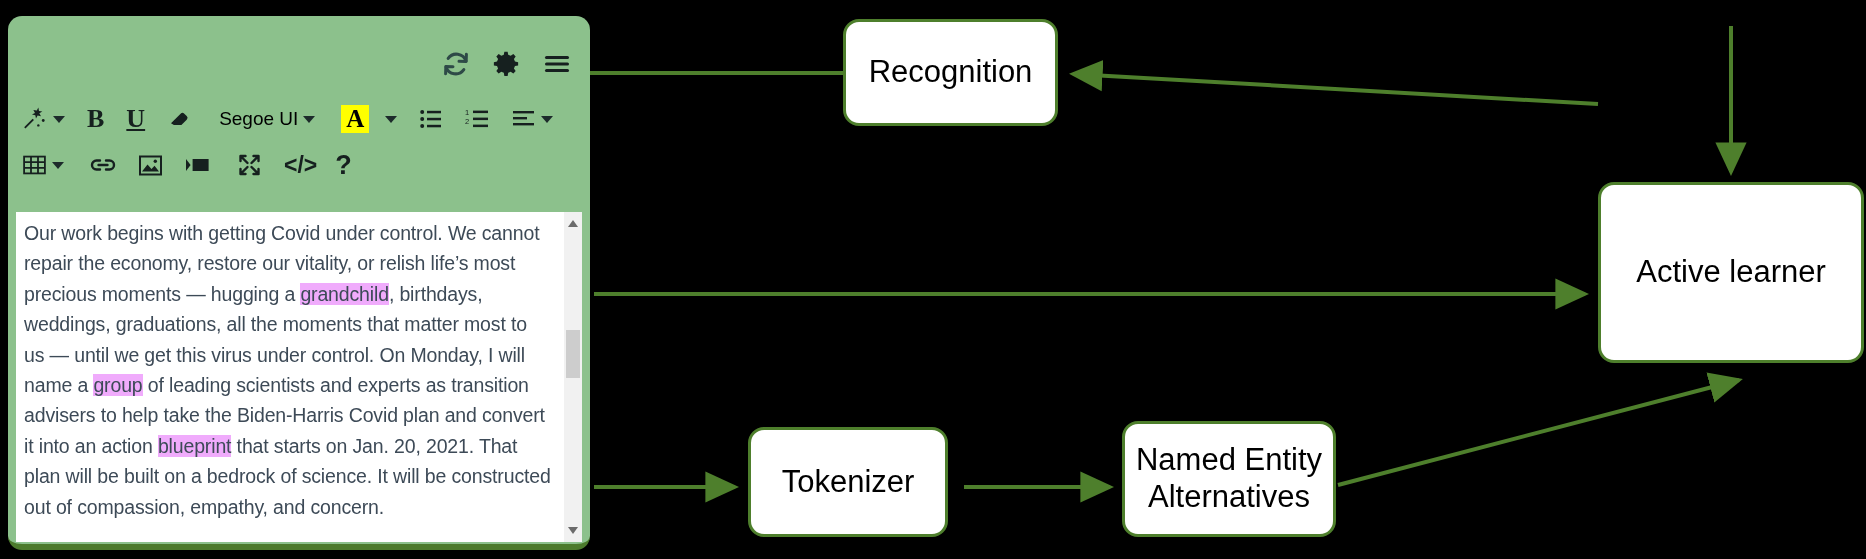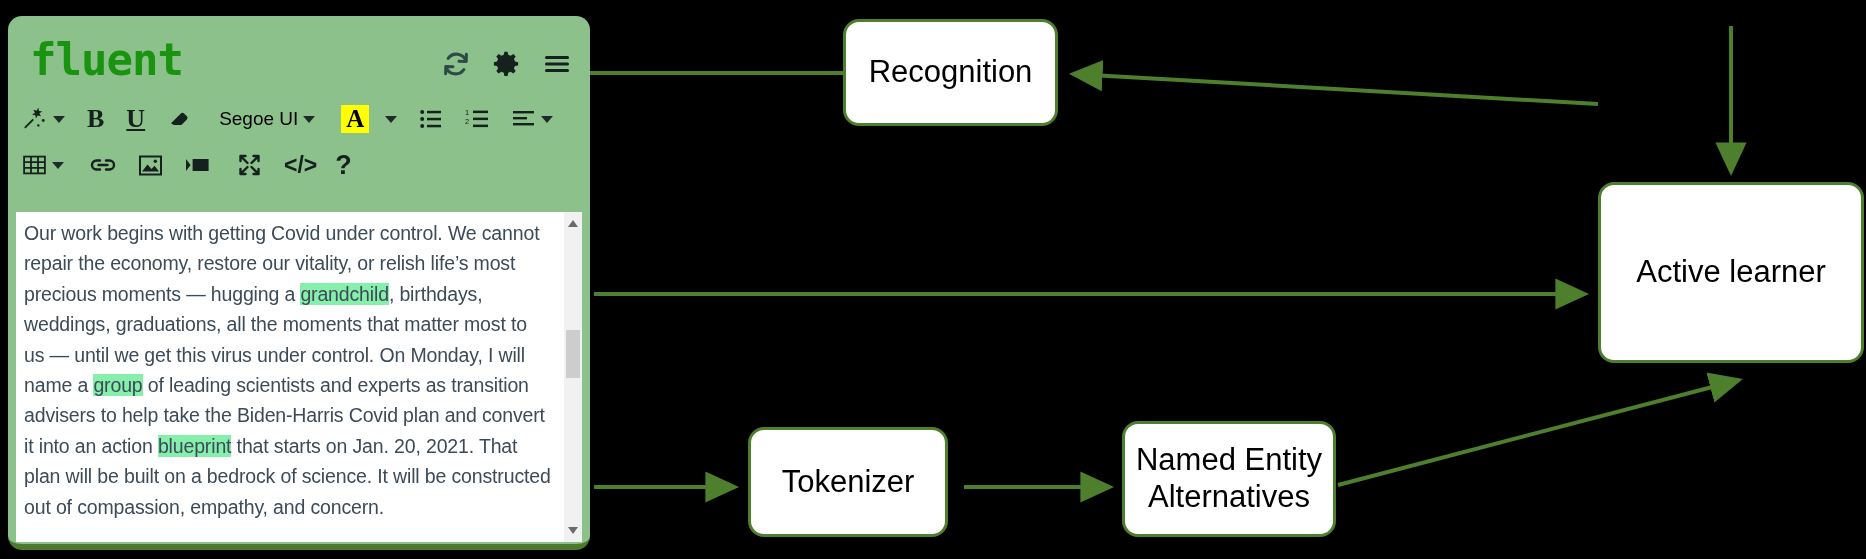--- a/index.html
+++ b/index.html
@@ -48,21 +48,21 @@
   #editor-area{
     position:absolute;left:8px;top:196px;width:566px;height:330px;
     background:#fff;overflow:hidden;
   }
   #editor-text{
     position:absolute;left:8px;top:6px;width:528px;
     font-size:19.5px;line-height:30.4px;color:#3d4a57;
     font-family:"Liberation Sans",sans-serif;
     letter-spacing:-0.15px;
   }
-  .hl{background:#86efac;}
+  .hl{background:#f0abfc;}
   #editor-scrollbar{
     position:absolute;right:0;top:0;width:18px;height:330px;background:#f1f1f1;
   }
   .sb-arrow{position:absolute;left:4px;width:0;height:0;
             border-left:5px solid transparent;border-right:5px solid transparent;}
   #sb-up{top:8px;border-bottom:7px solid #6b6b6b;}
   #sb-down{bottom:8px;border-top:7px solid #6b6b6b;}
   #sb-thumb{position:absolute;left:2px;top:118px;width:14px;height:48px;background:#cdcdcd;}
 
   
@@ -101,21 +101,20 @@
   <path d="M964,487 L1110,487" fill="none" stroke="#4e7f2c" stroke-width="4" marker-end="url(#ah)"></path>
 
   <path d="M1338,485 L1739,380" fill="none" stroke="#4e7f2c" stroke-width="4" marker-end="url(#ah)"></path>
 
   <path d="M1731,26 L1731,172" fill="none" stroke="#4e7f2c" stroke-width="4" marker-end="url(#ah)"></path>
 </svg>
 
 <div id="fluent-panel">
 
   <div id="fluent-header">
-    <div id="fluent-logo">fluent</div>
     <div class="hdr-icons">
       <span title="Refresh">
         <svg width="28" height="28" viewBox="0 0 24 24" fill="none" stroke="#2e4a47" stroke-width="2.6" stroke-linecap="round">
           <path d="M20.5 9.5 A8.6 8.6 0 0 0 5.3 7.2"></path>
           <path d="M3.5 14.5 A8.6 8.6 0 0 0 18.7 16.8"></path>
           <path d="M20.9 3.6 L20.7 9.9 L14.6 9.7" stroke-linejoin="round"></path>
           <path d="M3.1 20.4 L3.3 14.1 L9.4 14.3" stroke-linejoin="round"></path>
         </svg>
       </span>
       <span title="Settings">

